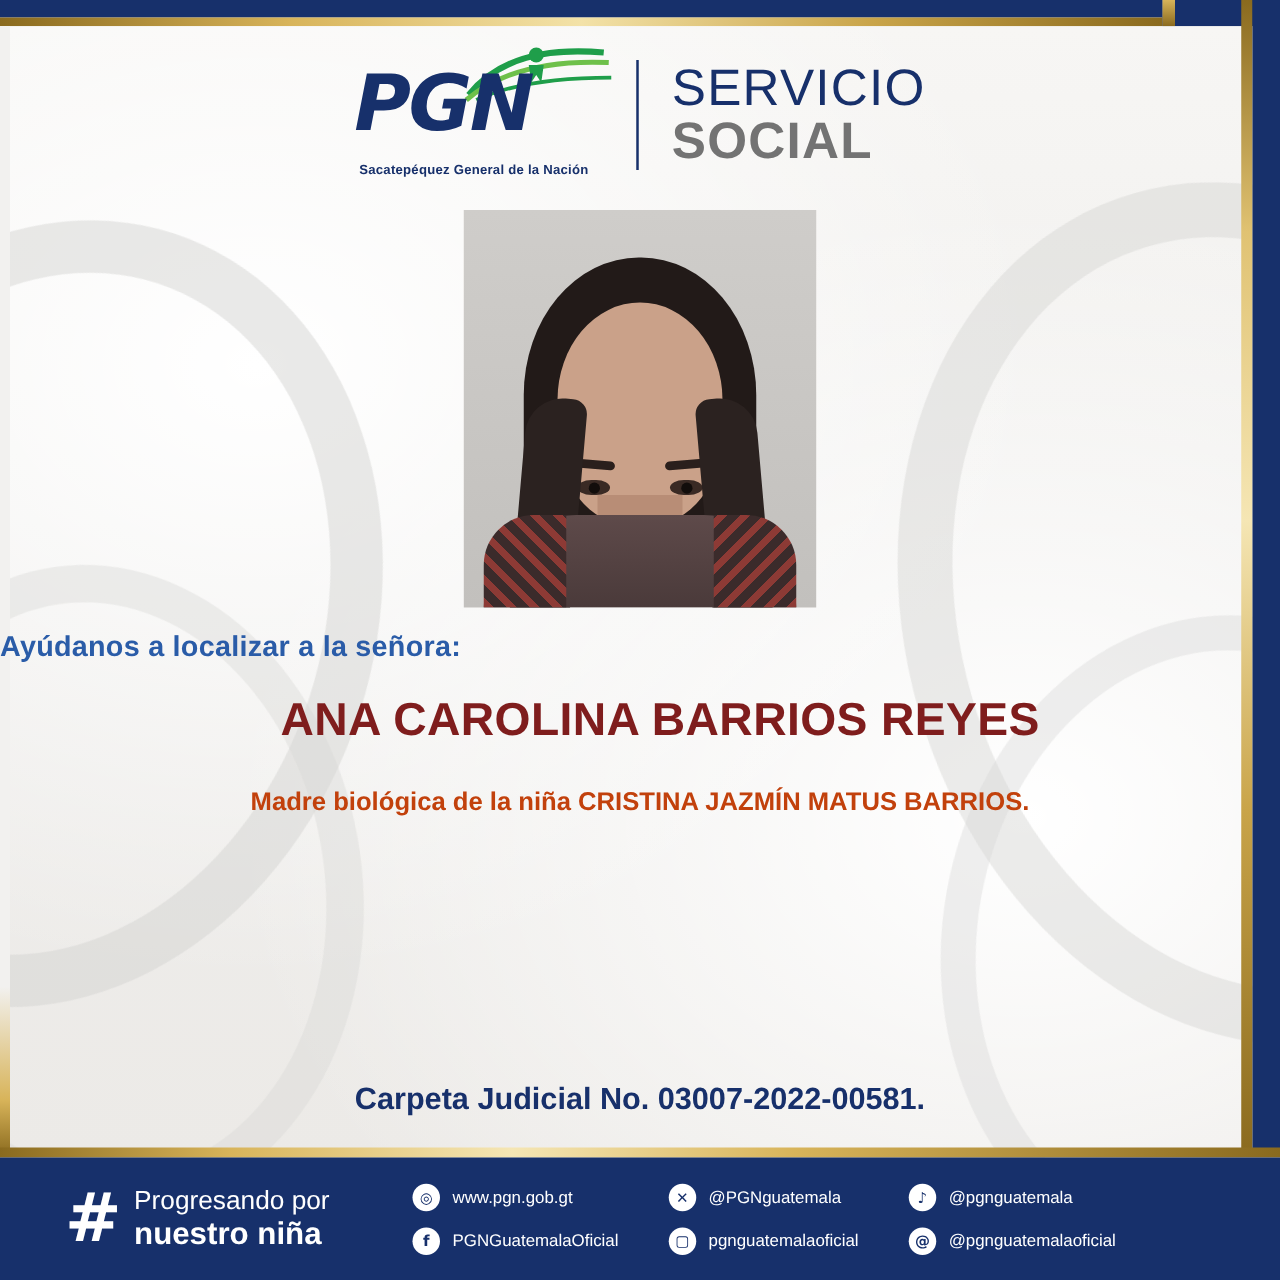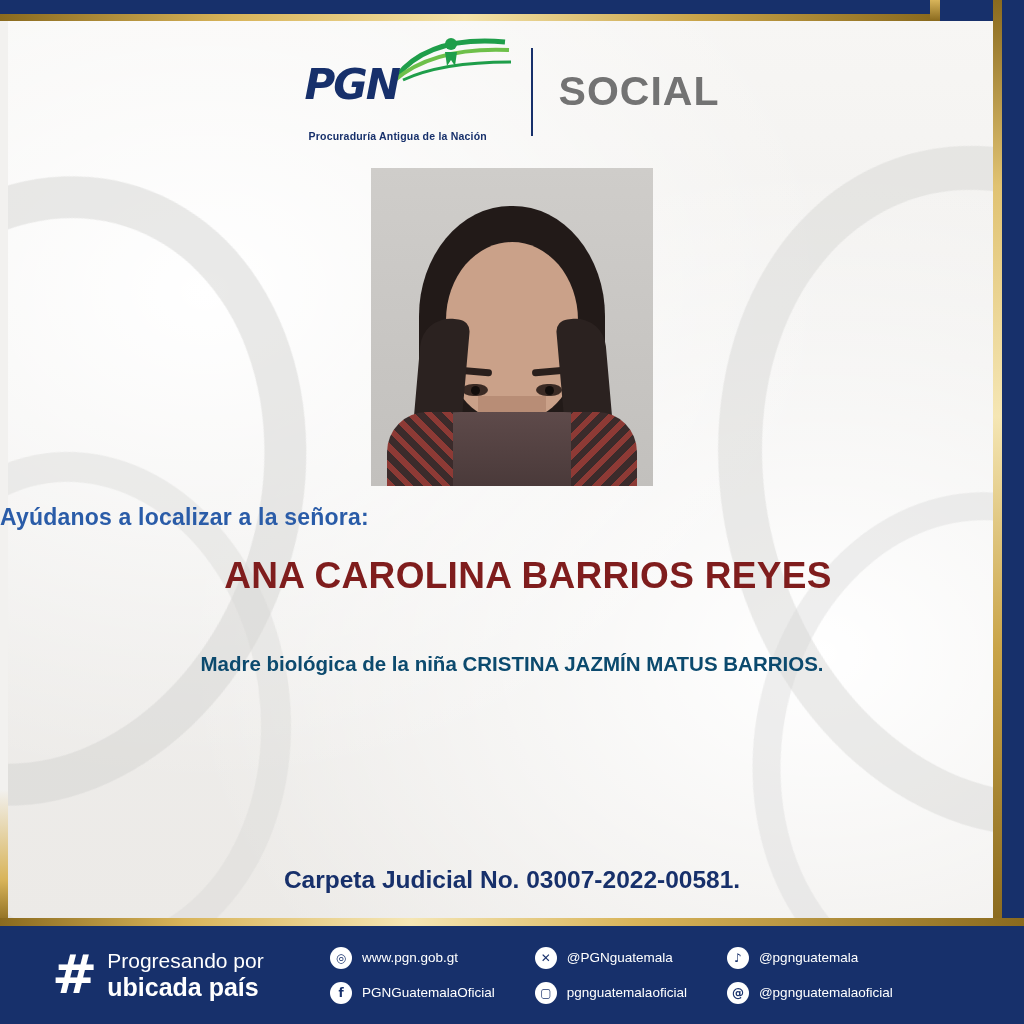--- a/index.html
+++ b/index.html
@@ -83,24 +83,24 @@
     position: absolute; top: 44px; left: 0; width: 1024px;
     display: flex; align-items: center; justify-content: center;
     gap: 26px;
   }
   .pgn-logo { position: relative; width: 200px; height: 96px; }
   .pgn-mark {
     position: absolute; top: -8px; left: 88px;
     width: 120px; height: 46px;
   }
   .pgn-text {
-    position: absolute; top: 20px; left: 0;
+    position: absolute; top: 8px; left: 0;
     font-family: "DejaVu Sans", sans-serif;
     font-weight: 700; font-style: italic;
-    font-size: 42px; letter-spacing: -2px;
+    font-size: 62px; letter-spacing: -2px;
     color: #17306b; line-height: 1;
   }
   .pgn-sub {
     position: absolute; top: 86px; left: 4px;
     font-size: 10.5px; font-weight: 700; color: #17306b;
     letter-spacing: .2px;
   }
   .divider-v {
     width: 2px; height: 88px; background: #17306b;
   }
@@ -187,23 +187,23 @@
     font-size: 23px; font-weight: 700; color: #2a5ca8;
     letter-spacing: .2px;
   }
   .name {
     position: absolute; top: 555px; left: 16px; width: 1024px;
     text-align: center;
     font-size: 37px; font-weight: 800; color: #7f1d1d;
     letter-spacing: .3px;
   }
   .relation {
-    position: absolute; top: 652px; left: 0; width: 1024px;
+    position: absolute; top: 630px; left: 0; width: 1024px;
     text-align: center;
-    font-size: 20.5px; font-weight: 700; color: #0c4a6e;
+    font-size: 20.5px; font-weight: 700; color: #c2410c;
   }
   .info {
     position: absolute; top: 700px; left: 50%;
     transform: translateX(-50%);
     width: 880px; text-align: center;
     font-size: 24.5px; font-weight: 700; color: #17306b;
     line-height: 1.58;
   }
   .carpeta {
     position: absolute; top: 866px; left: 0; width: 1024px;
@@ -274,24 +274,25 @@
   <div class="header">
     <div class="pgn-logo">
       <svg class="pgn-mark" viewBox="0 0 120 46">
         <path d="M4 40 C 28 10, 66 2, 112 6" stroke="#1f9e4a" stroke-width="5" fill="none"></path>
         <path d="M2 44 C 30 20, 70 12, 116 14" stroke="#6ec04a" stroke-width="4" fill="none"></path>
         <path d="M10 44 C 40 30, 78 26, 118 26" stroke="#1f9e4a" stroke-width="3" fill="none"></path>
         <circle cx="58" cy="8" r="6" fill="#1f9e4a"></circle>
         <path d="M52 16 L64 16 L62 30 L58 24 L54 30 Z" fill="#1f9e4a"></path>
       </svg>
       <div class="pgn-text">PGN</div>
-      <div class="pgn-sub">Procuraduría Antigua de la Nación</div>
+      <div class="pgn-sub">Sacatepéquez General de la Nación</div>
     </div>
     <div class="divider-v"></div>
     <div class="servicio-block">
+      <div class="servicio">SERVICIO</div>
       <div class="social">SOCIAL</div>
     </div>
   </div>
 
   <div class="photo-wrap">
     <div class="photo-bg"></div>
     <div class="hair"></div>
     <div class="face">
       <div class="brow l"></div>
       <div class="brow r"></div>
@@ -316,21 +317,21 @@
   <div class="name">ANA CAROLINA BARRIOS REYES</div>
   <div class="relation">Madre biológica de la niña CRISTINA JAZMÍN MATUS BARRIOS.</div>
   <div class="carpeta">Carpeta Judicial No. 03007-2022-00581.</div>
 
   <div class="bottom-gold"></div>
   <div class="footer">
     <div class="slogan">
       <div class="hash">#</div>
       <div class="slogan-text">
         <div class="slogan-1">Progresando por</div>
-        <div class="slogan-2">ubicada país</div>
+        <div class="slogan-2">nuestro niña</div>
       </div>
     </div>
 
     <div class="social-cols">
       <div class="scol">
         <div class="srow">
           <span class="sicon">◎</span>
           <span class="slabel">www.pgn.gob.gt</span>
         </div>
         <div class="srow">

